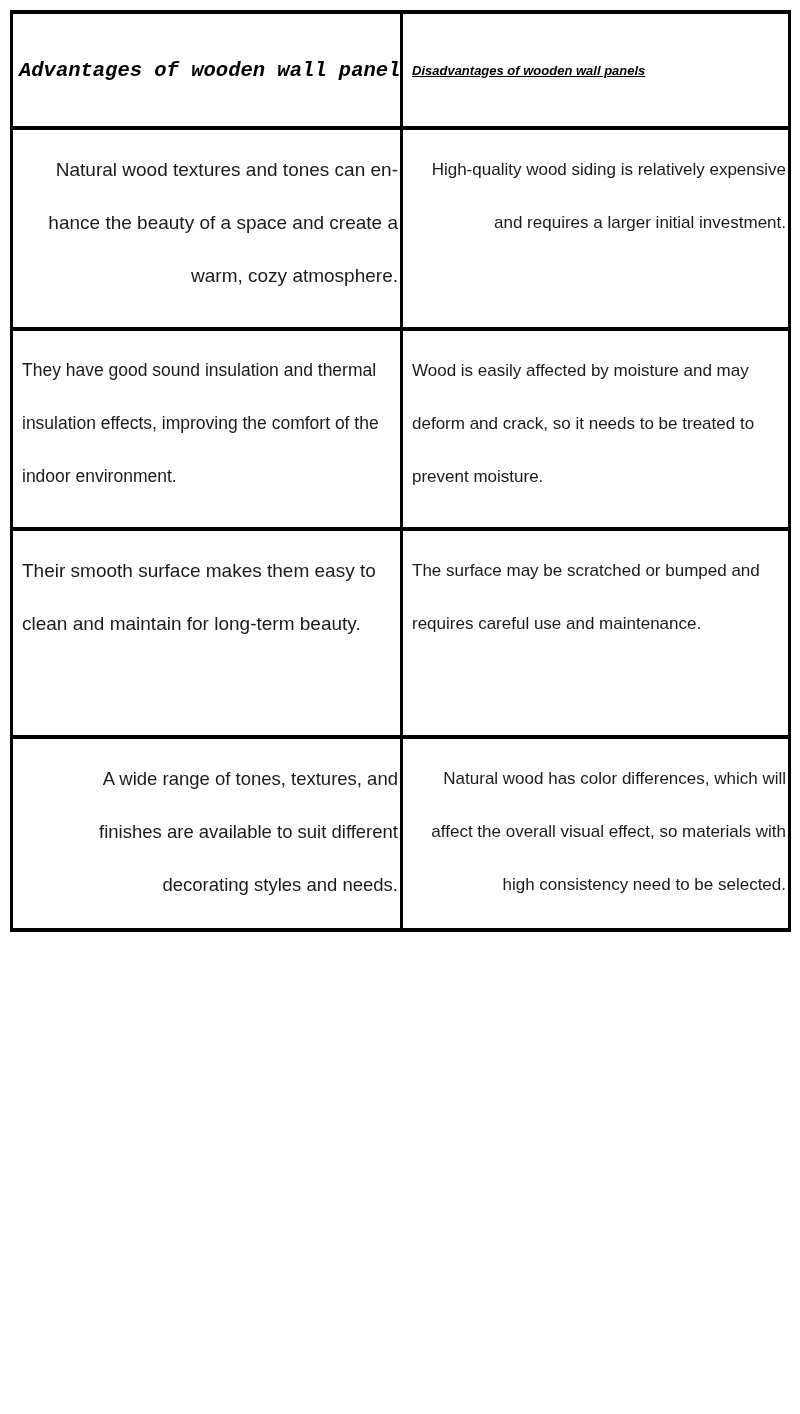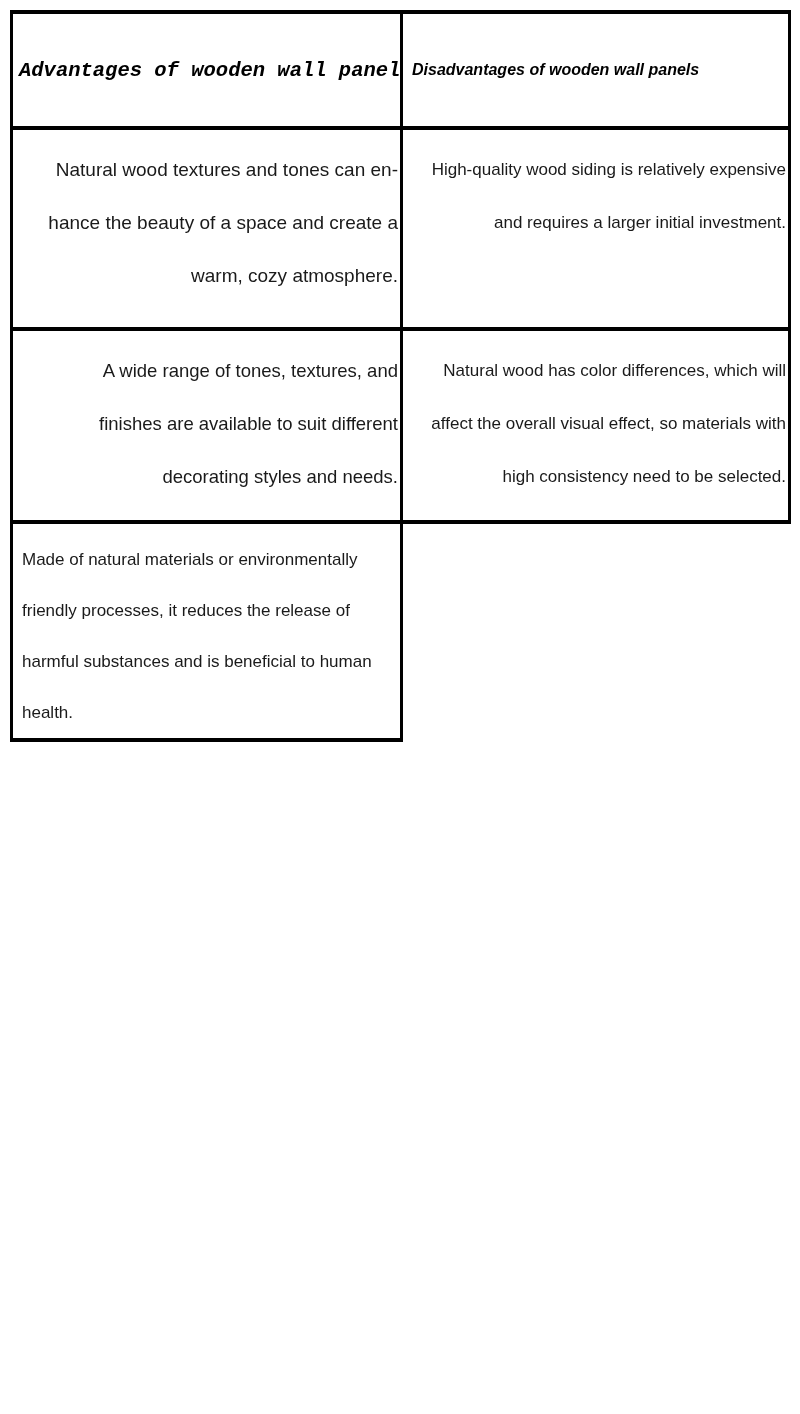--- a/index.html
+++ b/index.html
@@ -40,21 +40,21 @@
 
   
   td.hdr {
     vertical-align: middle;
     font-weight: bold;
     font-style: italic;
     color: #000000;
     white-space: pre;
   }
   td.hdr-left  { font-size: 20.5px; padding-left: 6px; font-family: Liberation Mono, monospace; }
-  td.hdr-right { font-size: 16px; padding-left: 9px; }
+  td.hdr-right { font-size: 13px; padding-left: 9px; text-decoration: underline; }
 
   
   td.body {
     white-space: pre;
     line-height: 53px;
     padding: 13px 2px 0 9px;
   }
   td.f19  { font-size: 19px; }
   td.f185 { font-size: 18.5px; }
   td.f175 { font-size: 17.5px; }
@@ -91,34 +91,41 @@
       </tr>
 
       <tr class="r1">
         <td class="body f19">Natural wood textures and tones can en-
 hance the beauty of a space and create a
 warm, cozy atmosphere.</td>
         <td class="body f17">High-quality wood siding is relatively expensive
 and requires a larger initial investment.</td>
       </tr>
 
+      <tr class="r2">
+        <td class="body f175">They have good sound insulation and thermal
+insulation effects, improving the comfort of the
+indoor environment.</td>
+        <td class="body f17">Wood is easily affected by moisture and may
+deform and crack, so it needs to be treated to
+prevent moisture.</td>
+      </tr>
 
 
+      <tr class="r4">
+        <td class="body f19">Their smooth surface makes them easy to
+clean and maintain for long-term beauty.</td>
+        <td class="body f17">The surface may be scratched or bumped and
+requires careful use and maintenance.</td>
+      </tr>
 
       <tr class="r5">
         <td class="body f185">A wide range of tones, textures, and
 finishes are available to suit different
 decorating styles and needs.</td>
         <td class="body f17">Natural wood has color differences, which will
 affect the overall visual effect, so materials with
 high consistency need to be selected.</td>
       </tr>
 
-      <tr class="r6">
-        <td class="body f17 last-left">Made of natural materials or environmentally
-friendly processes, it reduces the release of
-harmful substances and is beneficial to human
-health.</td>
-        <td class="ghost"></td>
-      </tr>
     </tbody>
   </table>
 </div>
 
 </body></html>

